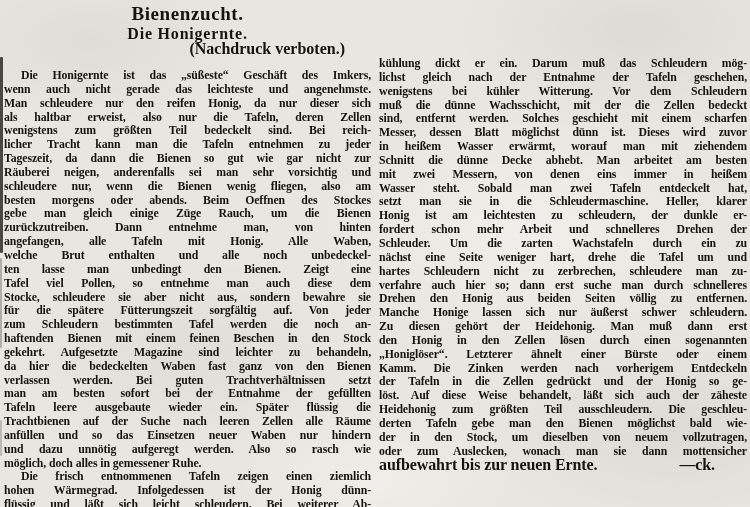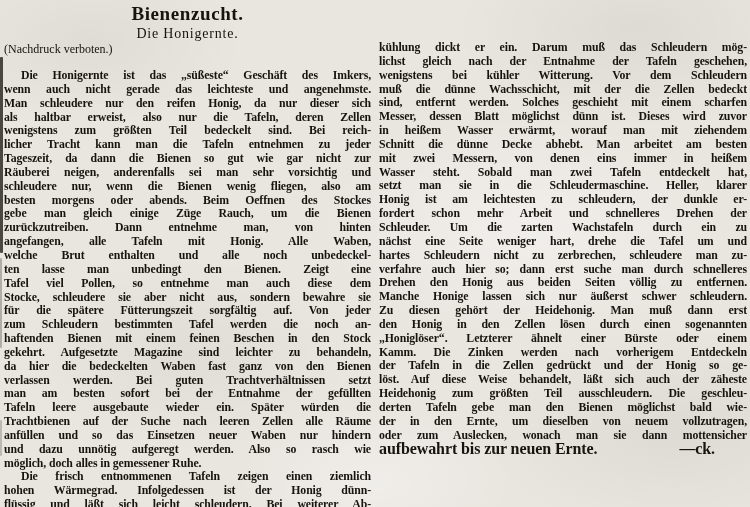--- a/index.html
+++ b/index.html
@@ -24,31 +24,31 @@
 
   .col{position:absolute;font-weight:700;}
   .col-left{left:4px;top:2px;width:367px;}
   .col-right{left:379px;top:0;width:368px;}
 
   .header h1{
     margin:0;font-size:19px;line-height:23px;text-align:center;
     letter-spacing:0.6px;font-weight:700;
   }
   .header h2{
-    margin:0;font-size:14px;line-height:17px;text-align:center;
-    letter-spacing:0.8px;font-weight:400;
+    margin:0;font-size:16px;line-height:17px;text-align:center;
+    letter-spacing:0.8px;font-weight:700;
   }
   .notice{
-    font-size:12px;line-height:14px;text-align:left;
-    padding-right:26px;font-weight:400;
+    font-size:16px;line-height:14px;text-align:right;
+    padding-right:26px;font-weight:700;
   }
 
   .body{font-size:11.8px;}
   .col-left .body{margin-top:13px;}
-  .col-right .body{padding-top:41px;}
+  .col-right .body{padding-top:57px;}
 
   .tl{
     height:13.85px;line-height:13.85px;overflow:hidden;
     text-align:justify;text-align-last:justify;
     letter-spacing:-0.1px;
   }
   .tl.indent{text-indent:17px;}
   .tl.last{text-align-last:left;}
 
   .sigline{
@@ -96,21 +96,21 @@
         <div class="tl">ten lasse man unbedingt den Bienen.  Zeigt eine</div>
         <div class="tl">Tafel viel Pollen, so entnehme man auch diese dem</div>
         <div class="tl">Stocke, schleudere sie aber nicht aus, sondern bewahre sie</div>
         <div class="tl">für die spätere Fütterungszeit sorgfältig auf.  Von jeder</div>
         <div class="tl">zum Schleudern bestimmten Tafel werden die noch an-</div>
         <div class="tl">haftenden Bienen mit einem feinen Beschen in den Stock</div>
         <div class="tl">gekehrt.  Aufgesetzte Magazine sind leichter zu behandeln,</div>
         <div class="tl">da hier die bedeckelten Waben fast ganz von den Bienen</div>
         <div class="tl">verlassen werden.  Bei guten Trachtverhältnissen setzt</div>
         <div class="tl">man am besten sofort bei der Entnahme der gefüllten</div>
-        <div class="tl">Tafeln leere ausgebaute wieder ein.  Später würden die</div>
+        <div class="tl">Tafeln leere ausgebaute wieder ein.  Später flüssig die</div>
         <div class="tl">Trachtbienen auf der Suche nach leeren Zellen alle Räume</div>
         <div class="tl">anfüllen und so das Einsetzen neuer Waben nur hindern</div>
         <div class="tl">und dazu unnötig aufgeregt werden.  Also so rasch wie</div>
         <div class="tl last">möglich, doch alles in gemessener Ruhe.</div>
         <div class="tl indent">Die frisch entnommenen Tafeln zeigen einen ziemlich</div>
         <div class="tl">hohen Wärmegrad.  Infolgedessen ist der Honig dünn-</div>
         <div class="tl">flüssig und läßt sich leicht schleudern.  Bei weiterer Ab-</div>
       </div>
   </div>
 
@@ -136,21 +136,21 @@
         <div class="tl">Drehen den Honig aus beiden Seiten völlig zu entfernen.</div>
         <div class="tl">Manche Honige lassen sich nur äußerst schwer schleudern.</div>
         <div class="tl">Zu diesen gehört der Heidehonig.  Man muß dann erst</div>
         <div class="tl">den Honig in den Zellen lösen durch einen sogenannten</div>
         <div class="tl">„Honiglöser“.  Letzterer ähnelt einer Bürste oder einem</div>
         <div class="tl">Kamm.  Die Zinken werden nach vorherigem Entdeckeln</div>
         <div class="tl">der Tafeln in die Zellen gedrückt und der Honig so ge-</div>
         <div class="tl">löst.  Auf diese Weise behandelt, läßt sich auch der zäheste</div>
         <div class="tl">Heidehonig zum größten Teil ausschleudern.  Die geschleu-</div>
         <div class="tl">derten Tafeln gebe man den Bienen möglichst bald wie-</div>
-        <div class="tl">der in den Ernte, um dieselben von neuem vollzutragen,</div>
+        <div class="tl">der in den Stock, um dieselben von neuem vollzutragen,</div>
         <div class="tl">oder zum Auslecken, wonach man sie dann mottensicher</div>
       </div>
     <div class="sigline">
       <span>aufbewahrt bis zur neuen Ernte.</span>
       <span class="sig">—ck.</span>
     </div>
   </div>
 
 </div>
 

